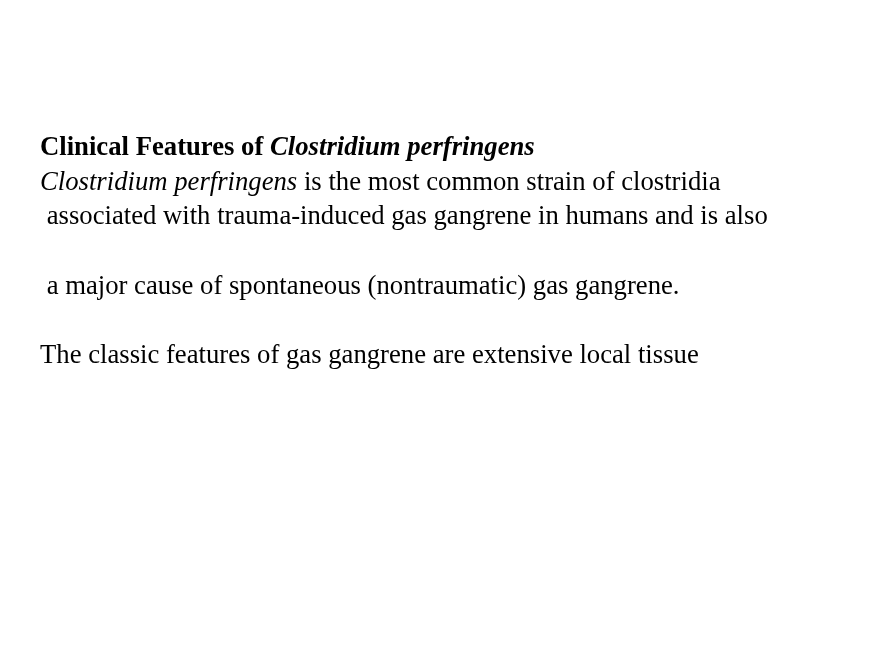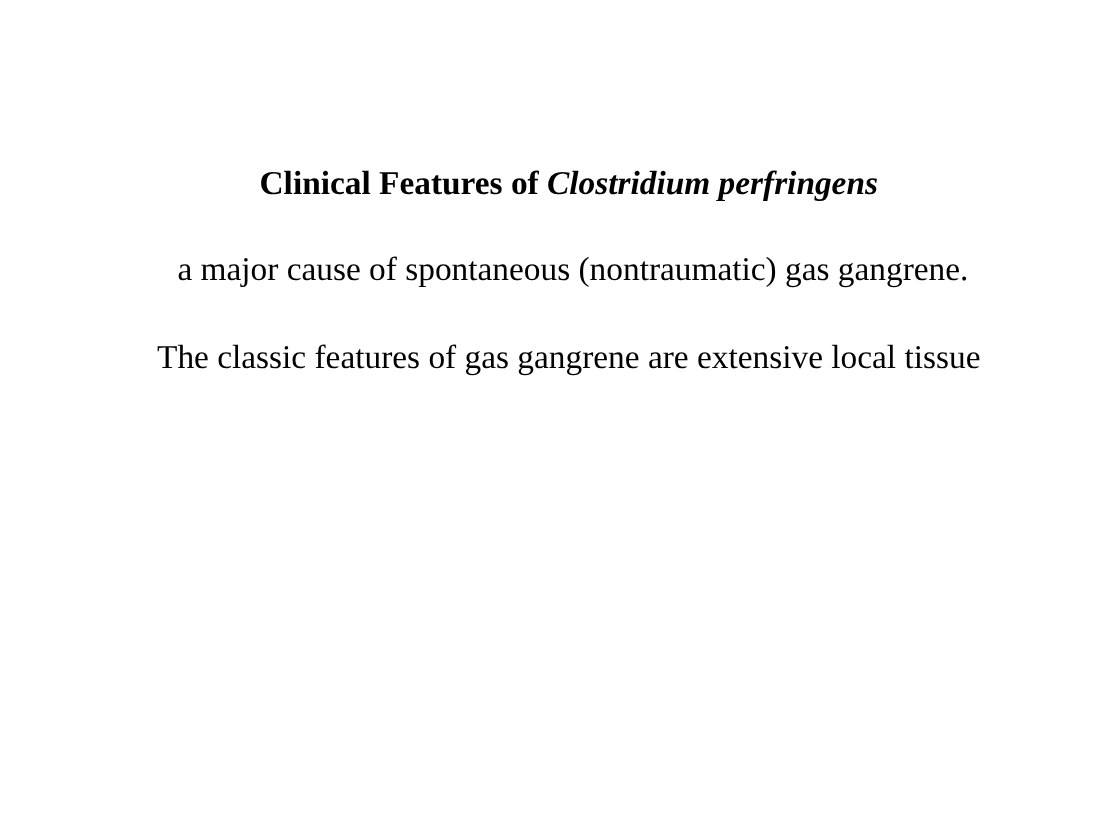--- a/index.html
+++ b/index.html
@@ -26,29 +26,30 @@
       left: 40px;
       top: 129px;
       width: 830px;
       font-size: 26.7px;
       line-height: 34.7px;
     }
     .line {
       display: block;
       white-space: pre;
       height: 34.7px;
-      text-align: center;
     }
     .bold { font-weight: bold; }
     .italic { font-style: italic; }
   </style>
 </head>
 <body>
 
 <div class="slide">
   <div class="text-block">
     <span class="line bold"><span>Clinical Features of </span><span class="italic">Clostridium perfringens</span></span>
+    <span class="line"><span class="italic">Clostridium perfringens</span><span> is the most common strain of clostridia</span></span>
+    <span class="line"> associated with trauma-induced gas gangrene in humans and is also</span>
     <span class="line"></span>
     <span class="line"> a major cause of spontaneous (nontraumatic) gas gangrene.</span>
     <span class="line"></span>
     <span class="line">The classic features of gas gangrene are extensive local tissue</span>
   </div>
 </div>
 
 </body></html>

